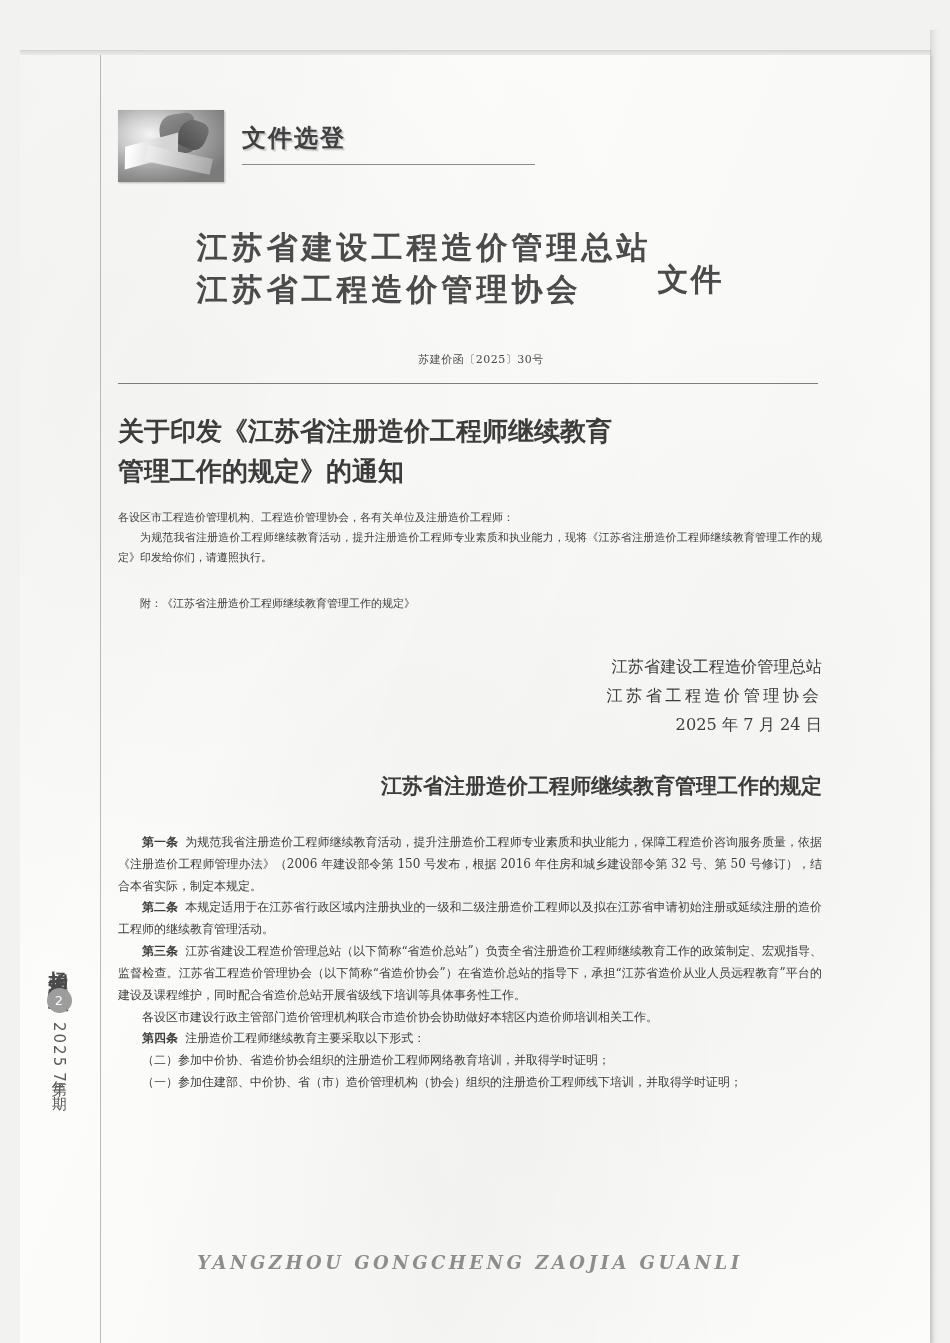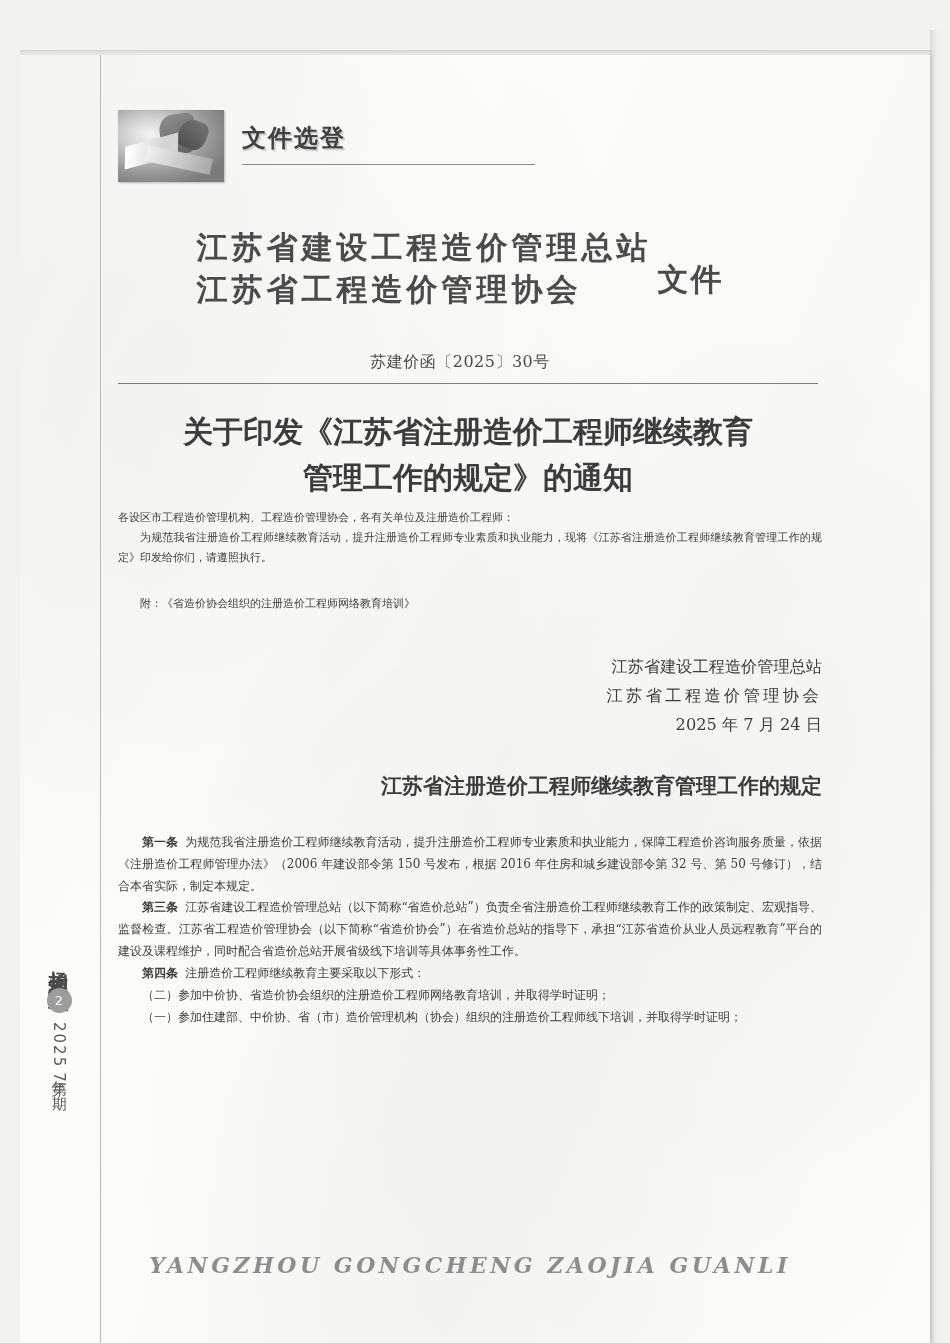--- a/index.html
+++ b/index.html
@@ -226,43 +226,43 @@
     white-space: nowrap;
   }
 
   
   #doc-number {
     position: absolute;
     left: 100px;
     top: 352px;
     width: 720px;
     text-align: center;
-    font-size: 16px;
+    font-size: 11px;
     letter-spacing: 0.5px;
     color: #4a4a4a;
+    padding-left: 21px;
   }
   #doc-rule {
     position: absolute;
     left: 118px;
     top: 383px;
     width: 700px;
     height: 1px;
     background: #7e7e7e;
   }
 
   
   #notice-title {
     position: absolute;
     left: 118px;
     top: 412px;
     width: 700px;
-    text-align: center;
-    font-family: Liberation Mono, monospace;
-    font-weight: bold;
-    font-size: 30px;
+    font-family: Liberation Serif, serif;
+    font-weight: bold;
+    font-size: 26px;
     line-height: 1.52;
     color: #3c3c3c;
   }
 
   
   #body-copy {
     position: absolute;
     left: 118px;
     top: 508px;
     width: 704px;
@@ -329,21 +329,21 @@
   
   #footer {
     position: absolute;
     left: 118px;
     top: 1252px;
     width: 704px;
     text-align: center;
     font-family: "DejaVu Serif", "Liberation Serif", serif;
     font-style: italic;
     font-weight: bold;
-    font-size: 22px;
+    font-size: 18px;
     letter-spacing: 3.5px;
     color: #8d8d8d;
   }
 </style>
 </head>
 <body>
 
 <div id="scan-bg"></div>
 <div id="page-top-edge"></div>
 <div id="page-sheet"></div>
@@ -379,39 +379,45 @@
 <div id="doc-rule"></div>
 
 <div id="notice-title">
   <div>关于印发《江苏省注册造价工程师继续教育</div>
   <div>管理工作的规定》的通知</div>
 </div>
 
 <div id="body-copy">
   <p class="para">各设区市工程造价管理机构、工程造价管理协会，各有关单位及注册造价工程师：</p>
   <p class="para indent">为规范我省注册造价工程师继续教育活动，提升注册造价工程师专业素质和执业能力，现将《江苏省注册造价工程师继续教育管理工作的规定》印发给你们，请遵照执行。</p>
-  <p class="para attach">附：《省造价协会组织的注册造价工程师网络教育培训》</p>
+  <p class="para attach">附：《江苏省注册造价工程师继续教育管理工作的规定》</p>
 </div>
 
 <div id="signature">
   <div class="sig-line">江苏省建设工程造价管理总站</div>
   <div class="sig-line spread">江苏省工程造价管理协会</div>
   <div class="sig-line">2025 年 7 月 24 日</div>
 </div>
 
 <div id="reg-title">江苏省注册造价工程师继续教育管理工作的规定</div>
 
 <div id="reg-body">
   <p>
     <span class="art-label">第一条</span><span>为规范我省注册造价工程师继续教育活动，提升注册造价工程师专业素质和执业能力，保障工程造价咨询服务质量，依据《注册造价工程师管理办法》（2006 年建设部令第 150 号发布，根据 2016 年住房和城乡建设部令第 32 号、第 50 号修订），结合本省实际，制定本规定。</span>
   </p>
   <p>
+    <span class="art-label">第二条</span><span>本规定适用于在江苏省行政区域内注册执业的一级和二级注册造价工程师以及拟在江苏省申请初始注册或延续注册的造价工程师的继续教育管理活动。</span>
+  </p>
+  <p>
     <span class="art-label">第三条</span><span>江苏省建设工程造价管理总站（以下简称“省造价总站”）负责全省注册造价工程师继续教育工作的政策制定、宏观指导、监督检查。江苏省工程造价管理协会（以下简称“省造价协会”）在省造价总站的指导下，承担“江苏省造价从业人员远程教育”平台的建设及课程维护，同时配合省造价总站开展省级线下培训等具体事务性工作。</span>
   </p>
   <p>
+    <span>各设区市建设行政主管部门造价管理机构联合市造价协会协助做好本辖区内造价师培训相关工作。</span>
+  </p>
+  <p>
     <span class="art-label">第四条</span><span>注册造价工程师继续教育主要采取以下形式：</span>
   </p>
   <p>
     <span>（二）参加中价协、省造价协会组织的注册造价工程师网络教育培训，并取得学时证明；</span>
   </p>
   <p>
     <span>（一）参加住建部、中价协、省（市）造价管理机构（协会）组织的注册造价工程师线下培训，并取得学时证明；</span>
   </p>
 </div>
 

